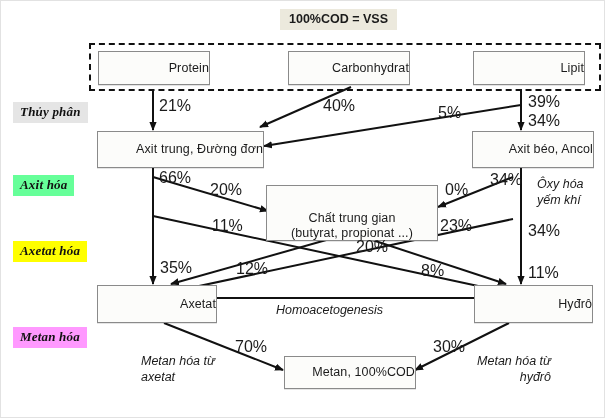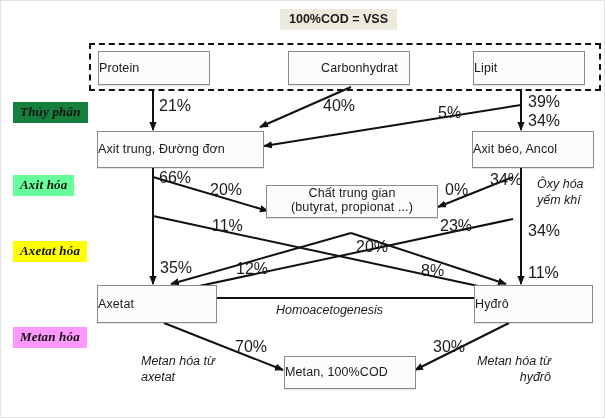--- a/index.html
+++ b/index.html
@@ -24,21 +24,21 @@
     height: 418px;
   }
   
   .node {
     position: absolute;
     box-sizing: border-box;
     background: #fcfcfa;
     border: 1px solid #8a8a8a;
     display: flex;
     align-items: center;
-    justify-content: flex-start;
+    justify-content: flex-end;
     text-align: center;
     color: #1b1b1b;
     font-size: 12.5px;
     line-height: 1.15;
     letter-spacing: 0.1px;
     box-shadow: 0 1px 0 rgba(0,0,0,0.10);
   }
   .node-2line { flex-direction: column; }
 
   .title-chip {
@@ -155,37 +155,37 @@
     <span>Lipit</span>
   </div>
 
   <div class="node" style="left:96px; top:130px; width:167px; height:37px;">
     <span>Axit trung, Đường đơn</span>
   </div>
   <div class="node" style="left:471px; top:130px; width:122px; height:37px;">
     <span>Axit béo, Ancol</span>
   </div>
 
-  <div class="node node-2line" style="left:265px; top:184px; width:172px; height:33px;">
+  <div class="node node-2line" style="left:265px; top:184px; width:172px; height:56px;">
     <span>Chất trung gian</span>
     <span>(butyrat, propionat ...)</span>
   </div>
 
   <div class="node" style="left:96px; top:284px; width:120px; height:38px;">
     <span>Axetat</span>
   </div>
   <div class="node" style="left:473px; top:284px; width:119px; height:38px;">
     <span>Hyđrô</span>
   </div>
 
   <div class="node" style="left:283px; top:355px; width:132px; height:33px;">
     <span>Metan, 100%COD</span>
   </div>
 
-  <div class="stage-label" style="left:12px; top:101px; background:#15803d;">Thủy phân</div>
+  <div class="stage-label" style="left:12px; top:101px; background:#e5e5e5;">Thủy phân</div>
   <div class="stage-label" style="left:12px; top:174px; background:#66ff99;">Axit hóa</div>
   <div class="stage-label" style="left:12px; top:240px; background:#ffff00;">Axetat hóa</div>
   <div class="stage-label" style="left:12px; top:326px; background:#ff99ff;">Metan hóa</div>
 
   <div class="pct" style="left:158px; top:96px;">21%</div>
   <div class="pct" style="left:322px; top:96px;">40%</div>
   <div class="pct" style="left:437px; top:103px;">5%</div>
   <div class="pct" style="left:527px; top:92px;">39%</div>
   <div class="pct" style="left:527px; top:111px;">34%</div>
 

